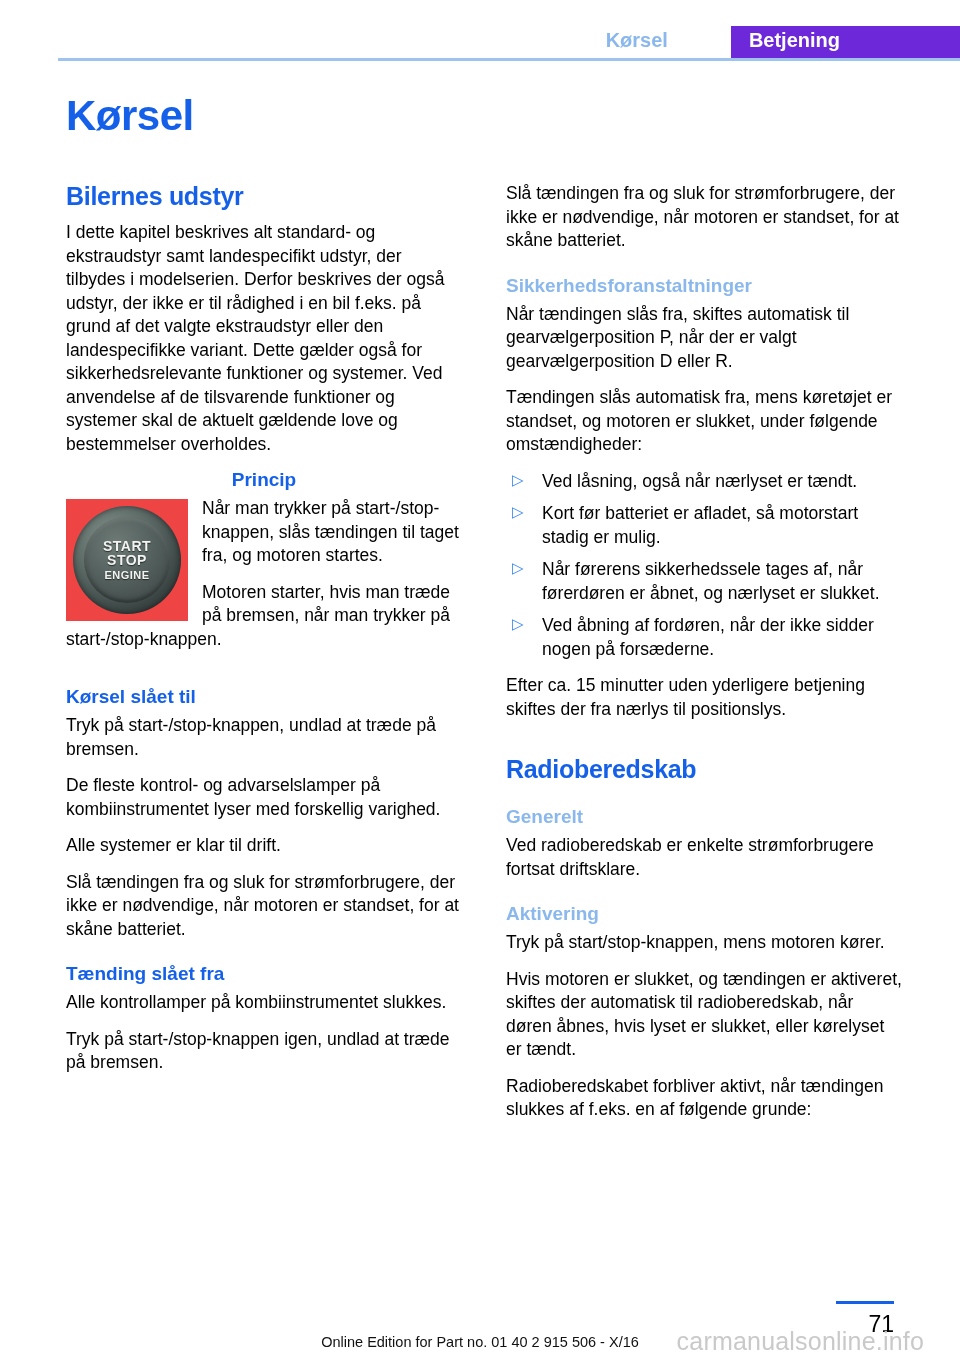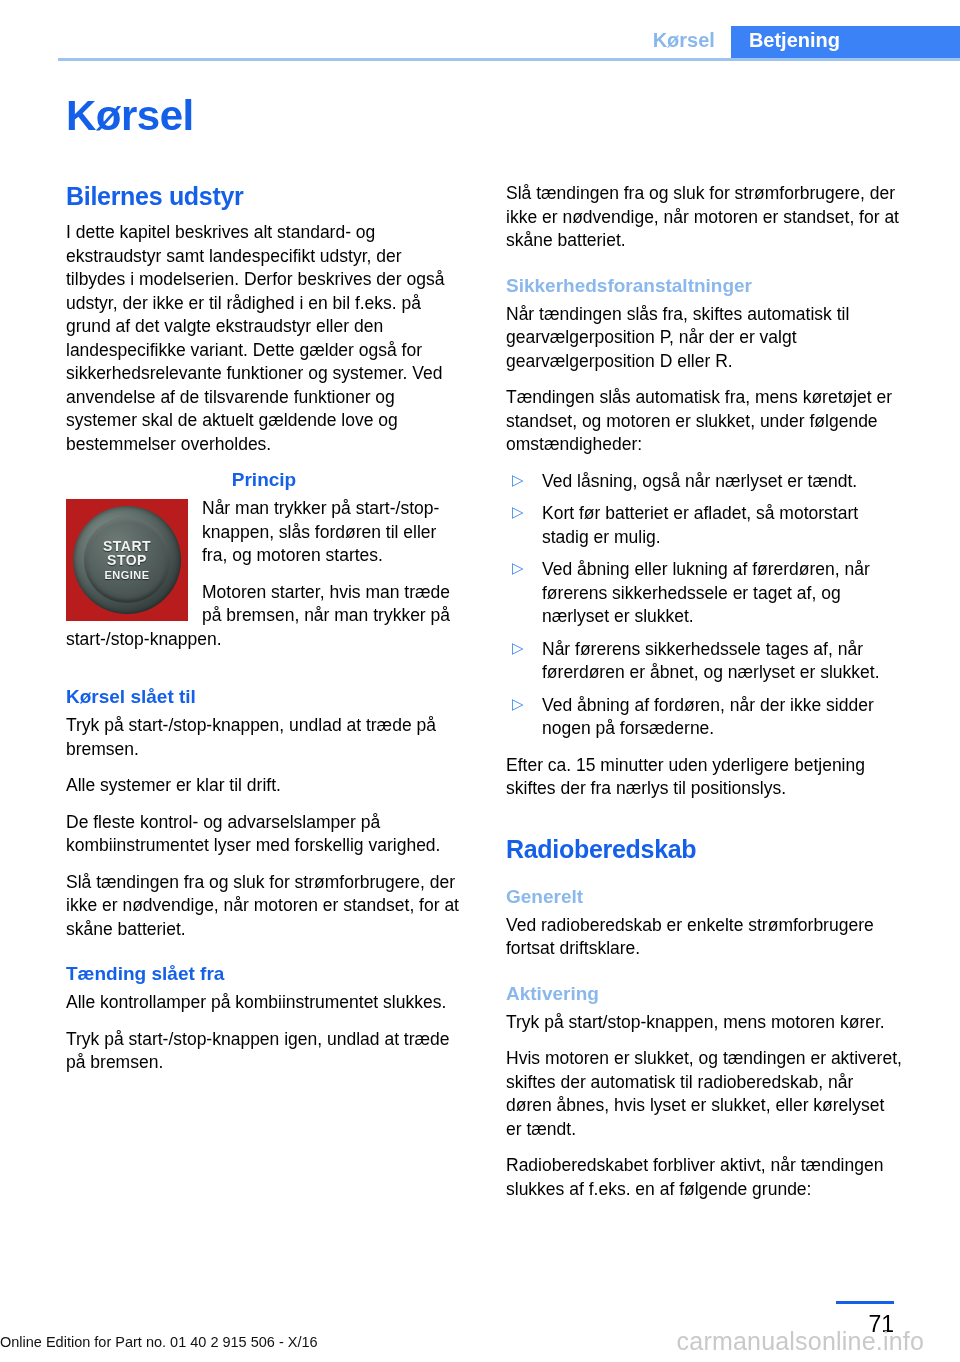--- a/index.html
+++ b/index.html
@@ -33,23 +33,24 @@
     font-size: 20px;
     font-weight: bold;
     padding: 3px 16px 0 18px;
     background: #ffffff;
     white-space: nowrap;
   }
   .tab-active {
     color: #ffffff;
     font-size: 20px;
     font-weight: bold;
-    background: #3b82f6;
+    background: #6d28d9;
     padding: 3px 120px 0 18px;
     white-space: nowrap;
+    margin-left: 47px;
   }
   .header-rule {
     position: absolute;
     left: 58px;
     right: 0;
     top: 58px;
     height: 3px;
     background: #9dc3ee;
   }
   .header-rule-accent {
@@ -106,21 +107,21 @@
     line-height: 23.5px;
     margin: 0 0 13px 0;
   }
 
   
   .btn-figure {
     float: left;
     width: 122px;
     height: 122px;
     margin: 2px 14px 6px 0;
-    background: #b91c1c;
+    background: #ef4444;
     display: flex;
     align-items: center;
     justify-content: center;
   }
   .startstop {
     width: 108px;
     height: 108px;
     border-radius: 50%;
     background: radial-gradient(circle at 34% 28%, #7e8c88 0%, #5d6b67 38%, #3b4644 72%, #252c2b 100%);
     box-shadow: inset 0 0 6px rgba(0,0,0,0.55);
@@ -197,20 +198,21 @@
     right: 66px;
     bottom: 24px;
     font-size: 23px;
     font-weight: normal;
     color: #000000;
   }
   .edition {
     position: absolute;
     left: 0; right: 0;
     bottom: 12px;
+    text-align: center;
     font-size: 14.5px;
     color: #111111;
   }
   .watermark {
     position: absolute;
     right: 36px;
     bottom: 6px;
     font-size: 25px;
     color: #c9c9c9;
     letter-spacing: 0.2px;
@@ -242,28 +244,28 @@
     <div class="clearfix">
       <div class="btn-figure">
         <div class="startstop">
           <div class="startstop-label">
             <span class="ss-start">START</span>
             <span class="ss-stop">STOP</span>
             <span class="ss-engine">ENGINE</span>
           </div>
         </div>
       </div>
-      <p class="body">Når man trykker på start-/stop-knappen, slås fordøren til eller fra, og motoren startes.</p>
+      <p class="body">Når man trykker på start-/stop-knappen, slås tændingen til taget fra, og motoren startes.</p>
       <p class="body">Motoren starter, hvis man træde på bremsen, når man trykker på start-/stop-knappen.</p>
     </div>
 
     <h3 class="sub">Kørsel slået til</h3>
     <p class="body">Tryk på start-/stop-knappen, undlad at træde på bremsen.</p>
+    <p class="body">De fleste kontrol- og advarselslamper på kombiinstrumentet lyser med forskellig varighed.</p>
     <p class="body">Alle systemer er klar til drift.</p>
-    <p class="body">De fleste kontrol- og advarselslamper på kombiinstrumentet lyser med forskellig varighed.</p>
     <p class="body">Slå tændingen fra og sluk for strømforbrugere, der ikke er nødvendige, når motoren er standset, for at skåne batteriet.</p>
 
     <h3 class="sub">Tænding slået fra</h3>
     <p class="body">Alle kontrollamper på kombiinstrumentet slukkes.</p>
     <p class="body">Tryk på start-/stop-knappen igen, undlad at træde på bremsen.</p>
   </div>
 
   <div class="col">
 
     <p class="body">Slå tændingen fra og sluk for strømforbrugere, der ikke er nødvendige, når motoren er standset, for at skåne batteriet.</p>
@@ -276,24 +278,20 @@
       <li>
         <span class="bullet"></span>
         <span>Ved låsning, også når nærlyset er tændt.</span>
       </li>
       <li>
         <span class="bullet"></span>
         <span>Kort før batteriet er afladet, så motorstart stadig er mulig.</span>
       </li>
       <li>
         <span class="bullet"></span>
-        <span>Ved åbning eller lukning af førerdøren, når førerens sikkerhedssele er taget af, og nærlyset er slukket.</span>
-      </li>
-      <li>
-        <span class="bullet"></span>
         <span>Når førerens sikkerhedssele tages af, når førerdøren er åbnet, og nærlyset er slukket.</span>
       </li>
       <li>
         <span class="bullet"></span>
         <span>Ved åbning af fordøren, når der ikke sidder nogen på forsæderne.</span>
       </li>
     </ul>
 
     <p class="body">Efter ca. 15 minutter uden yderligere betjening skiftes der fra nærlys til positionslys.</p>
 

